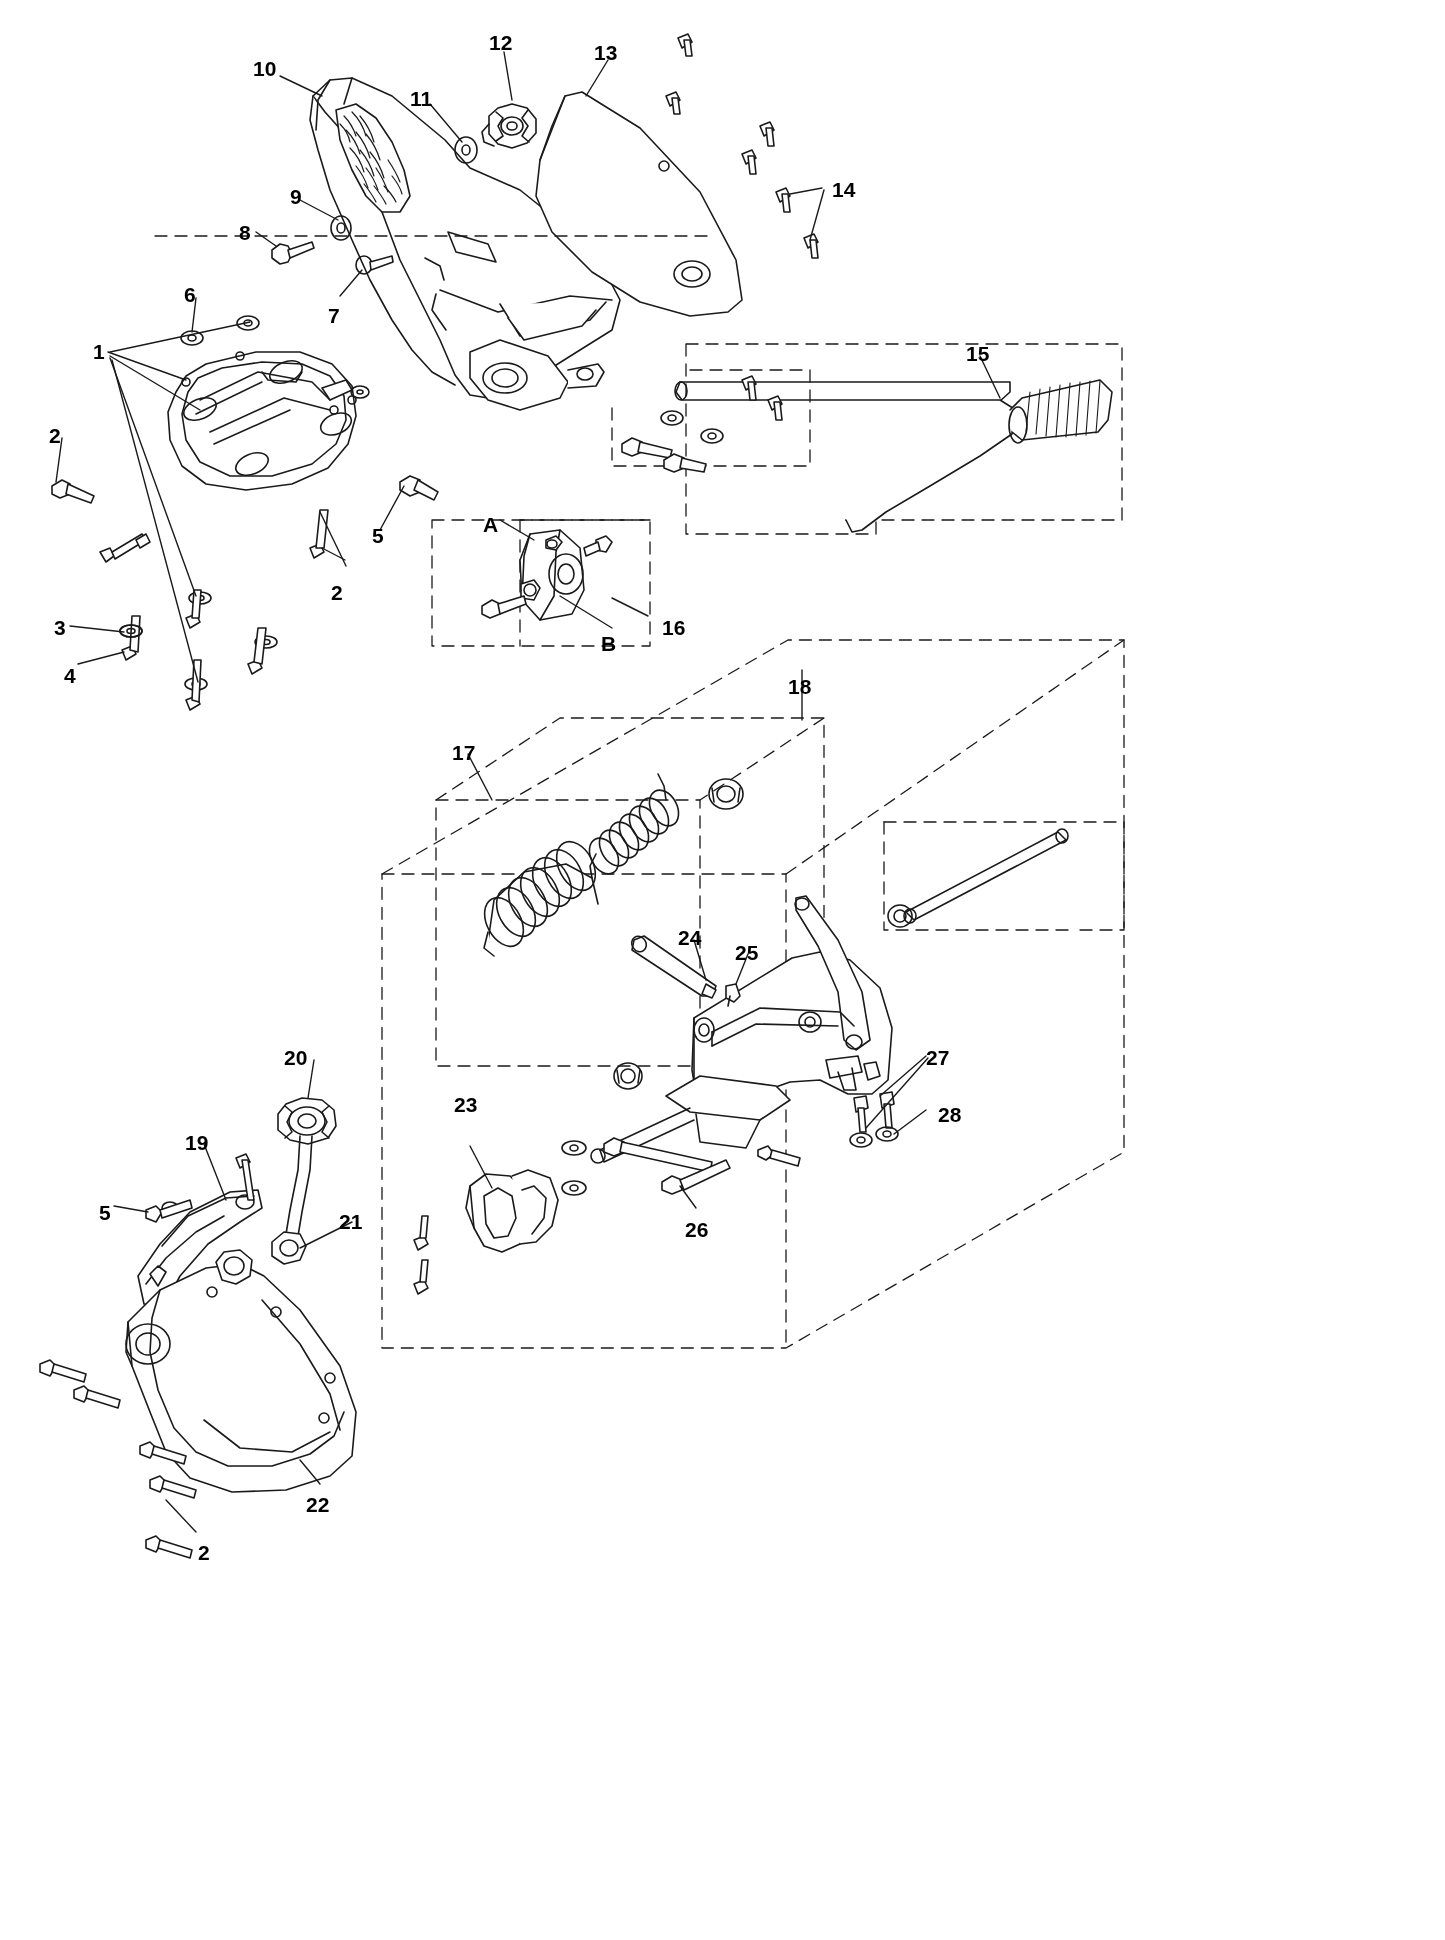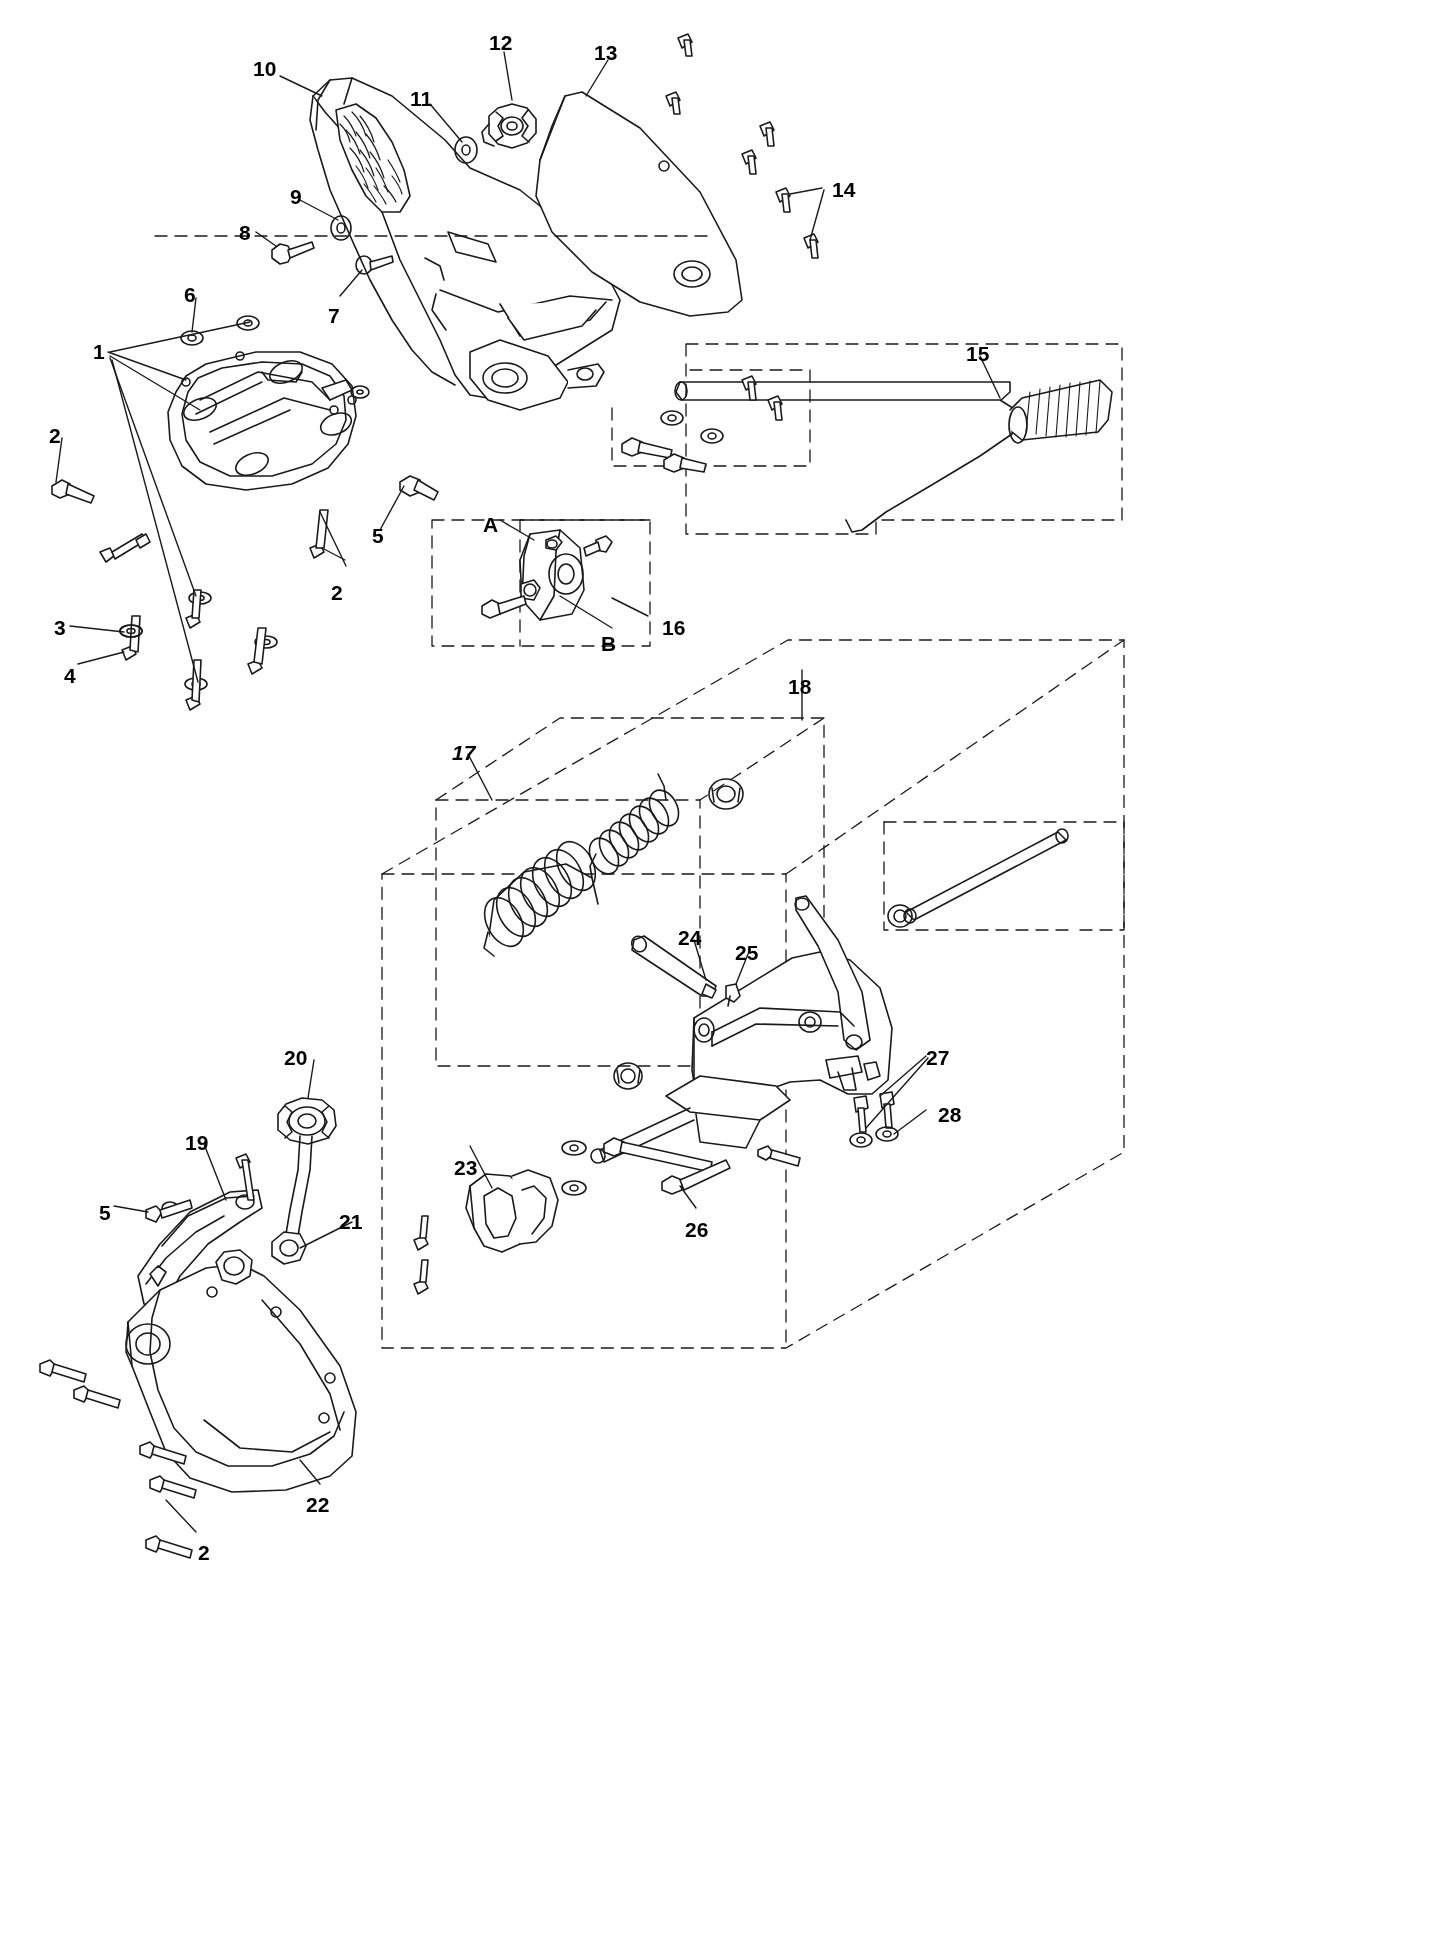--- a/index.html
+++ b/index.html
@@ -505,27 +505,27 @@
   <div class="callout" style="left:966px;top:343px;">15</div>
   <div class="callout" style="left:49px;top:425px;">2</div>
   <div class="callout" style="left:372px;top:525px;">5</div>
   <div class="callout" style="left:483px;top:514px;">A</div>
   <div class="callout" style="left:331px;top:582px;">2</div>
   <div class="callout" style="left:662px;top:617px;">16</div>
   <div class="callout" style="left:54px;top:617px;">3</div>
   <div class="callout" style="left:601px;top:633px;">B</div>
   <div class="callout" style="left:64px;top:665px;">4</div>
   <div class="callout" style="left:788px;top:668px;margin-top:8px;">18</div>
-  <div class="callout" style="left:452px;top:742px;font-style:italic;">17</div>
+  <div class="callout" style="left:452px;top:742px;">17</div>
   <div class="callout" style="left:678px;top:927px;">24</div>
   <div class="callout" style="left:735px;top:942px;">25</div>
   <div class="callout" style="left:284px;top:1047px;">20</div>
   <div class="callout" style="left:926px;top:1041px;margin-top:6px;">27</div>
   <div class="callout" style="left:938px;top:1104px;">28</div>
-  <div class="callout" style="left:454px;top:1157px;">23</div>
+  <div class="callout" style="left:454px;top:1094px;">23</div>
   <div class="callout" style="left:185px;top:1132px;text-align:right;">19</div>
   <div class="callout" style="left:99px;top:1202px;">5</div>
   <div class="callout" style="left:339px;top:1211px;">21</div>
   <div class="callout" style="left:685px;top:1219px;">26</div>
   <div class="callout" style="left:306px;top:1494px;">22</div>
   <div class="callout" style="left:198px;top:1542px;">2</div>
 
 </div>
 
 </body></html>

